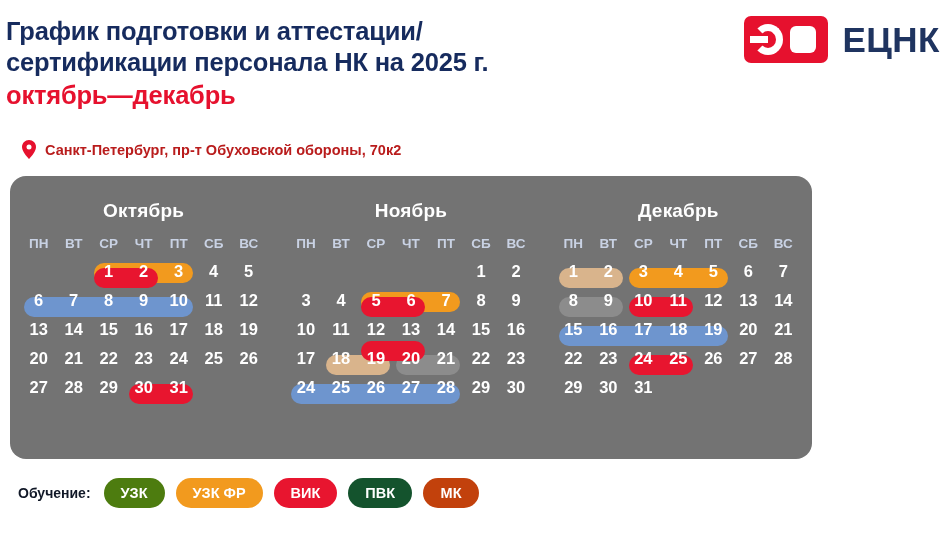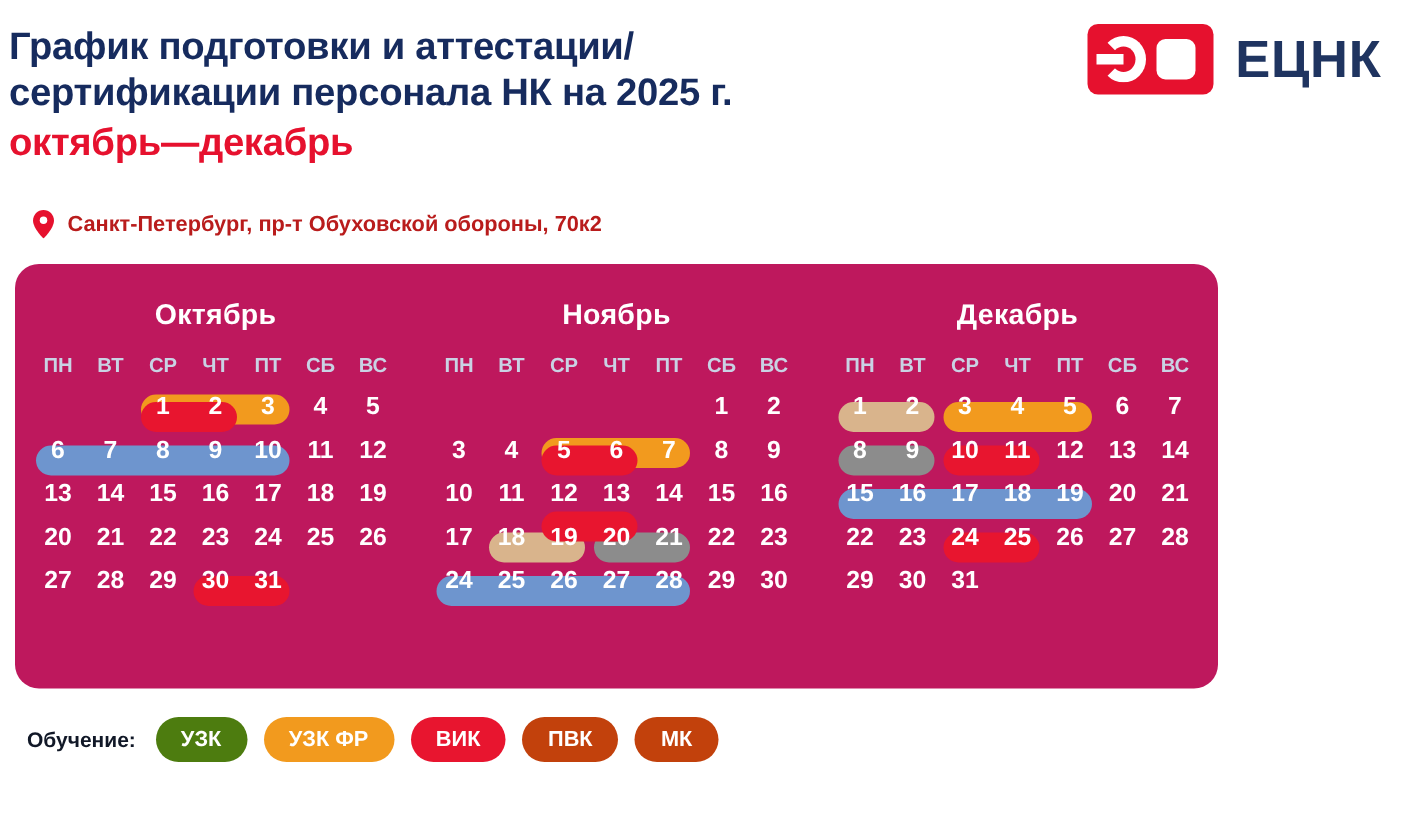--- a/index.html
+++ b/index.html
@@ -61,21 +61,21 @@
   .address-text {
     font-size: 14.5px;
     font-weight: bold;
     color: #b91c1c;
     white-space: nowrap;
   }
 
   
   .logo {
     position: absolute;
-    right: 25px;
+    right: 6px;
     top: 16px;
     display: flex;
     align-items: center;
     gap: 14px;
   }
   .logo-mark {
     width: 84px;
     height: 47px;
     background: #E6112E;
     border-radius: 7px;
@@ -118,21 +118,21 @@
     line-height: 1;
   }
 
   
   .panel {
     position: absolute;
     left: 10px;
     top: 176px;
     width: 802px;
     height: 283px;
-    background: #be185d;
+    background: #737373;
     border-radius: 16px;
   }
   .months {
     display: flex;
     width: 100%;
     height: 100%;
   }
   .month {
     flex: 1 1 0;
     position: relative;
@@ -447,16 +447,16 @@
       </div>
     </div>
 </div>
 
 <div class="legend">
   <div class="legend-label">Обучение:</div>
   <div id="legend-items" style="display:flex;gap:11px;">
       <div class="legend-pill" style="background: #4d7c0f;">УЗК</div>
       <div class="legend-pill" style="background: rgb(242, 154, 30);">УЗК ФР</div>
       <div class="legend-pill" style="background: rgb(232, 21, 47);">ВИК</div>
-      <div class="legend-pill" style="background: #c2410c;">ПВК</div>
+      <div class="legend-pill" style="background: #14532d;">ПВК</div>
       <div class="legend-pill" style="background: #c2410c;">МК</div>
     </div>
 </div>
 
 </body></html>

